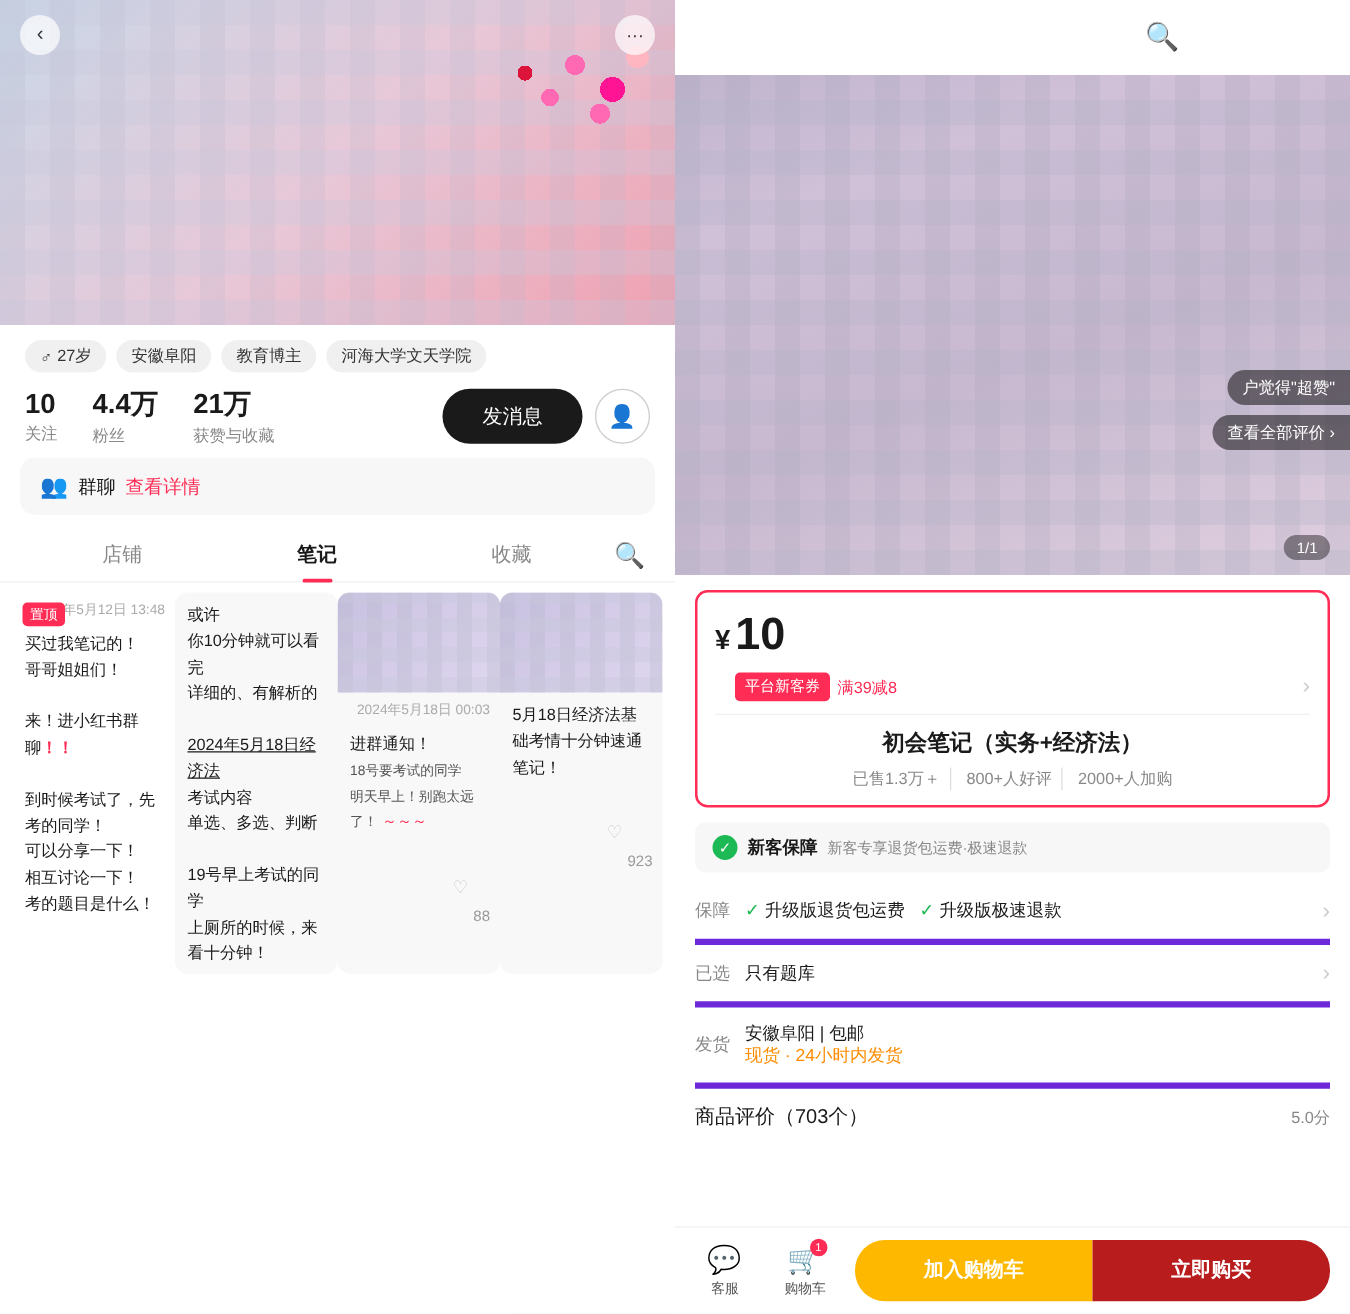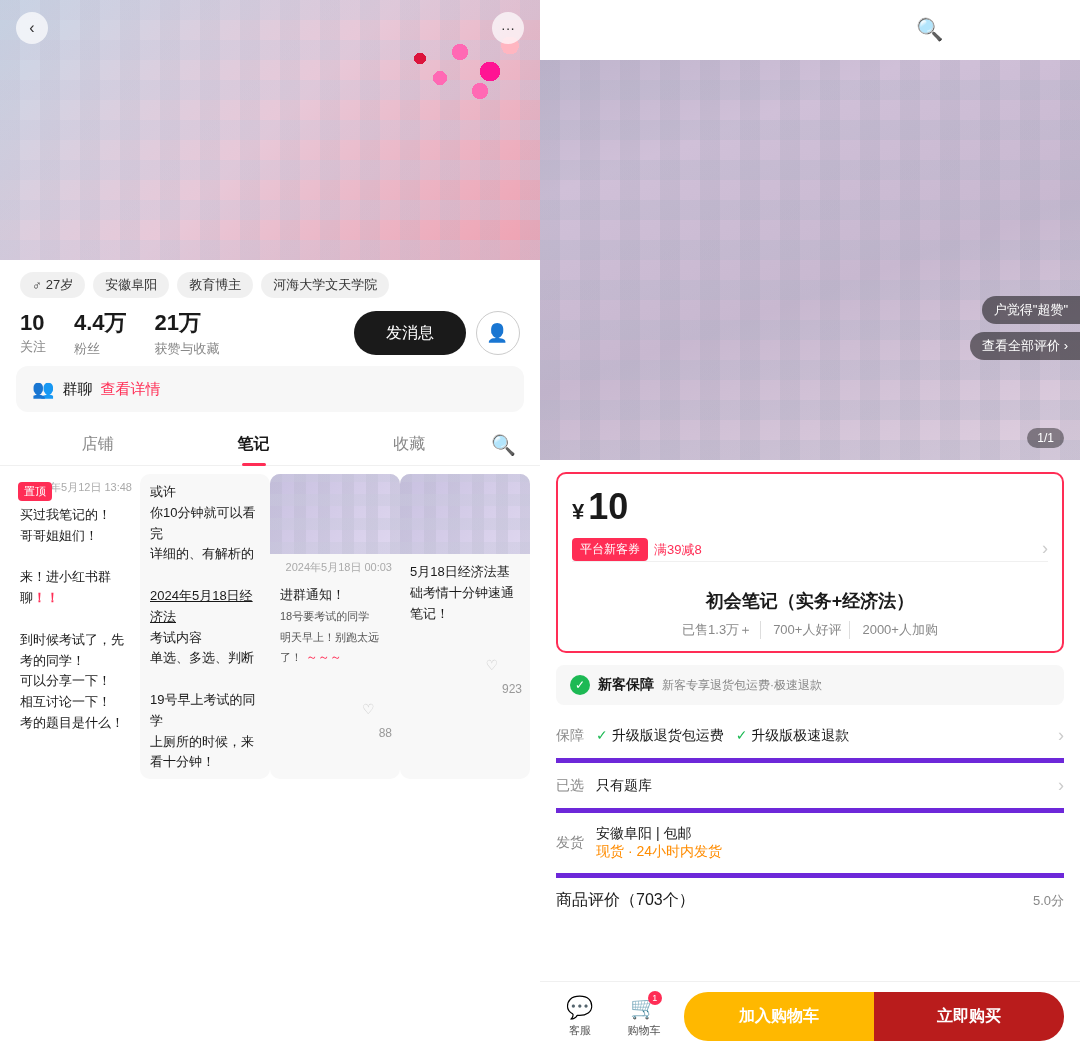--- a/index.html
+++ b/index.html
@@ -438,20 +438,21 @@
     .price-num {
       font-size: 36px;
       font-weight: 700;
       color: #1a1a1a;
     }
 
     .voucher-row {
       display: flex;
       align-items: flex-start;
       justify-content: space-between;
+      margin-left: 16px;
     }
 
     .voucher-tag {
       background: #ff2d55;
       color: #fff;
       font-size: 12px;
       border-radius: 4px;
       padding: 3px 8px;
       margin-right: 6px;
     }
@@ -813,25 +814,25 @@
         <span class="price-num">10</span>
       </div>
       <div class="voucher-row">
         <div style="display:flex;align-items:center;">
           <span class="voucher-tag">平台新客券</span>
           <span class="voucher-text">满39减8</span>
         </div>
         <span class="voucher-arrow">›</span>
       </div>
 
-      <div style="padding-top:27px;border-top:1px solid #f0f0f0;">
+      <div style="padding-top:10px;border-top:1px solid #f0f0f0;margin-top:10px;">
         <div class="product-title">初会笔记（实务+经济法）</div>
         <div class="product-stats">
           <span>已售1.3万＋</span>
-          <span>700+人好评</span>
+          <span>800+人好评</span>
           <span>2000+人加购</span>
         </div>
       </div>
     </div>
 
     <div class="guarantee-section">
       <div class="guarantee-icon">✓</div>
       <span style="font-size:14px;font-weight:600;color:#1a1a1a;margin-right:0;">新客保障</span>
       <span class="guarantee-sub">新客专享退货包运费·极速退款</span>
     </div>

